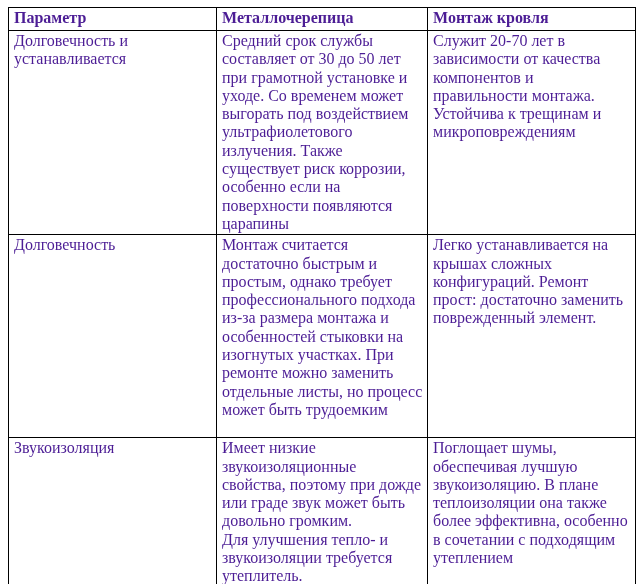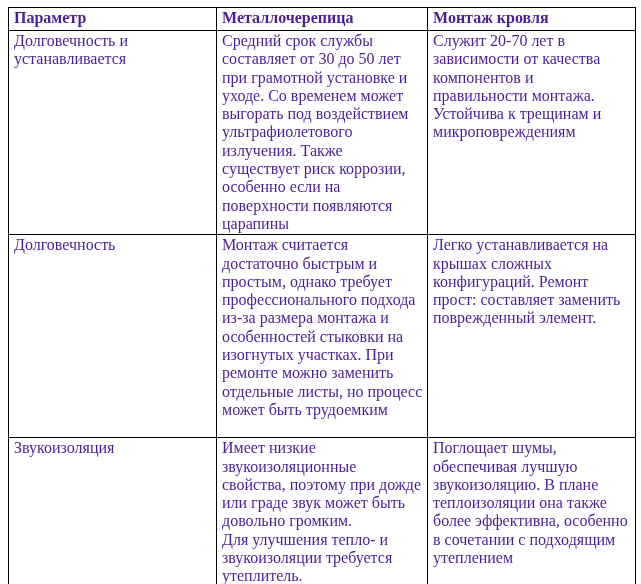--- a/index.html
+++ b/index.html
@@ -66,21 +66,21 @@
     </thead>
     <tbody>
       <tr class="row-durability">
         <td>Долговечность и устанавливается</td>
         <td>Средний срок службы составляет от 30 до 50 лет при грамотной установке и уходе. Со временем может выгорать под воздействием ультрафиолетового излучения. Также существует риск коррозии, особенно если на поверхности появляются царапины</td>
         <td>Служит 20-70 лет в зависимости от качества компонентов и правильности монтажа. Устойчива к трещинам и микроповреждениям</td>
       </tr>
       <tr class="row-maintenance">
         <td>Долговечность</td>
         <td>Монтаж считается достаточно быстрым и простым, однако требует профессионального подхода из-за размера монтажа и особенностей стыковки на изогнутых участках. При ремонте можно заменить отдельные листы, но процесс может быть трудоемким</td>
-        <td>Легко устанавливается на крышах сложных конфигураций. Ремонт прост: составляет заменить поврежденный элемент.</td>
+        <td>Легко устанавливается на крышах сложных конфигураций. Ремонт прост: достаточно заменить поврежденный элемент.</td>
       </tr>
       <tr class="row-soundproof">
         <td>Звукоизоляция</td>
         <td>Имеет низкие звукоизоляционные свойства, поэтому при дожде или граде звук может быть довольно громким.
 Для улучшения тепло- и звукоизоляции требуется утеплитель.</td>
         <td>Поглощает шумы, обеспечивая лучшую звукоизоляцию. В плане теплоизоляции она также более эффективна, особенно в сочетании с подходящим утеплением</td>
       </tr>
 
     </tbody>
   </table>

